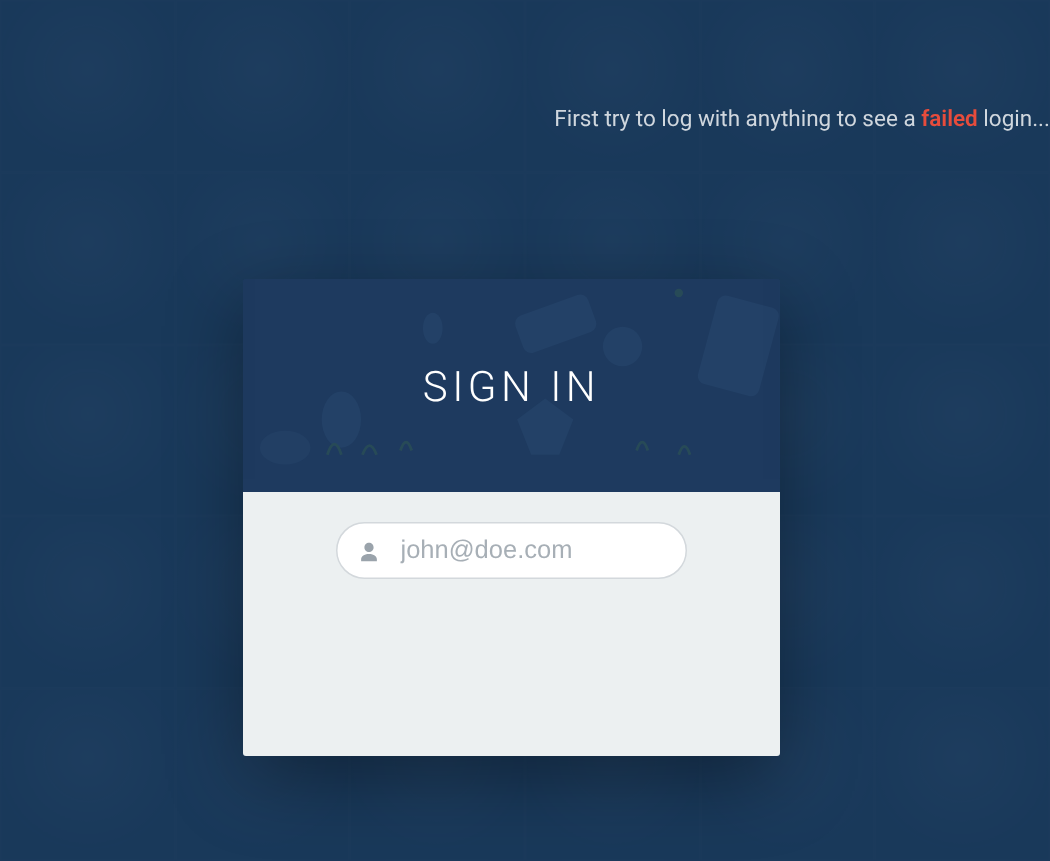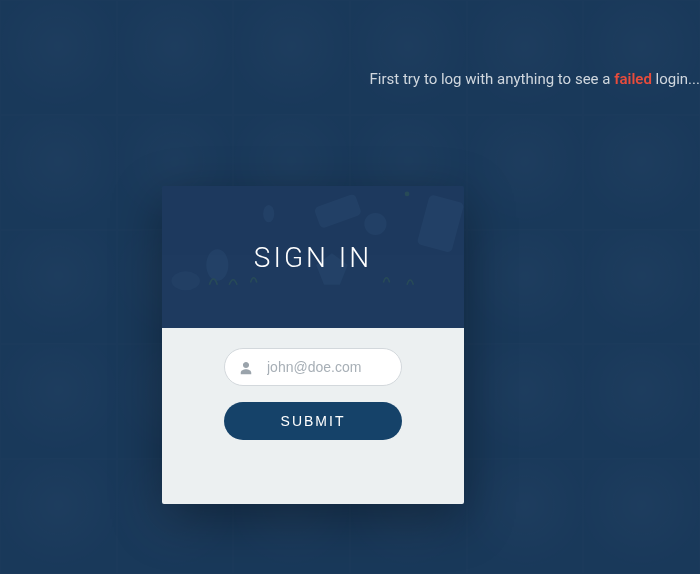--- a/index.html
+++ b/index.html
@@ -38,21 +38,21 @@
       font-weight: 400;
     }
     .hint .failed {
       color: #e74c3c;
       font-weight: 600;
     }
     .card {
       position: absolute;
       left: 162px;
       top: 186px;
-      width: 302px;
+      width: 358px;
       height: 318px;
       box-shadow: 0 15px 50px rgba(0,0,0,0.35);
       border-radius: 2px;
       overflow: hidden;
     }
     .card-header {
       height: 142px;
       background: #1e3a5f;
       position: relative;
       display: flex;
@@ -93,21 +93,21 @@
       width: 14px;
       height: 14px;
     }
     .text-input {
       width: 100%;
       height: 38px;
       border: 1px solid #d3d8dc;
       background: #ffffff;
       border-radius: 19px;
       padding: 0 16px 0 42px;
-      font-size: 14px;
+      font-size: 17px;
       color: #555;
       outline: none;
     }
     .text-input::placeholder {
       color: #a7afb6;
     }
     .submit-btn {
       width: 100%;
       height: 38px;
       background: #154269;
@@ -184,15 +184,14 @@
   </div>
   <div class="card-body">
     <div class="input-wrap">
       <span class="input-icon">
         <svg viewBox="0 0 16 16" width="14" height="14" fill="currentColor">
             <path d="M8 8c1.93 0 3.5-1.57 3.5-3.5S9.93 1 8 1 4.5 2.57 4.5 4.5 6.07 8 8 8zm0 1.5c-2.67 0-6 1.34-6 4V15h12v-1.5c0-2.66-3.33-4-6-4z"></path>
           </svg>
       </span>
       <input type="text" class="text-input" placeholder="john@doe.com" style="">
     </div>
-    <button class="submit-btn">SUBMIT</button>
   </div>
 </div>
 
 </body></html>

